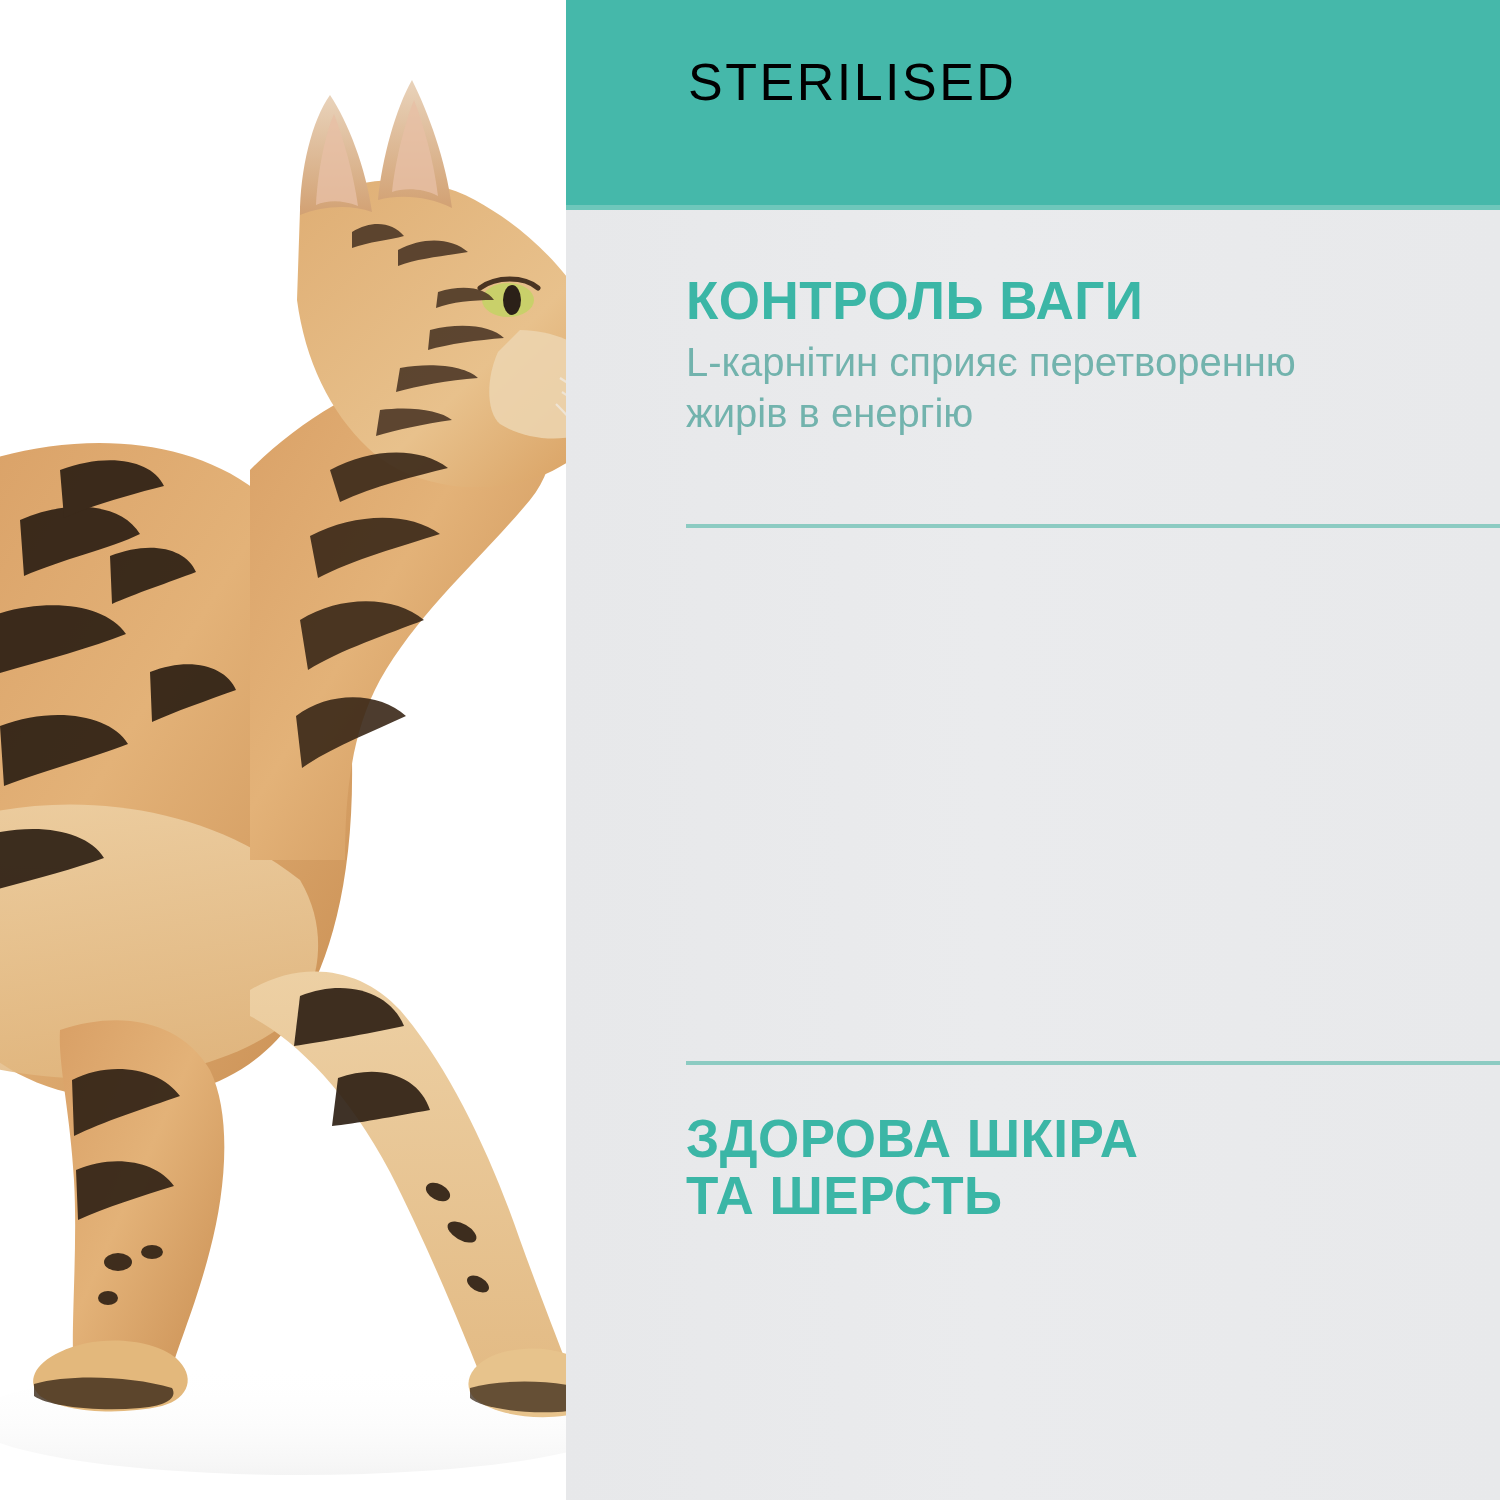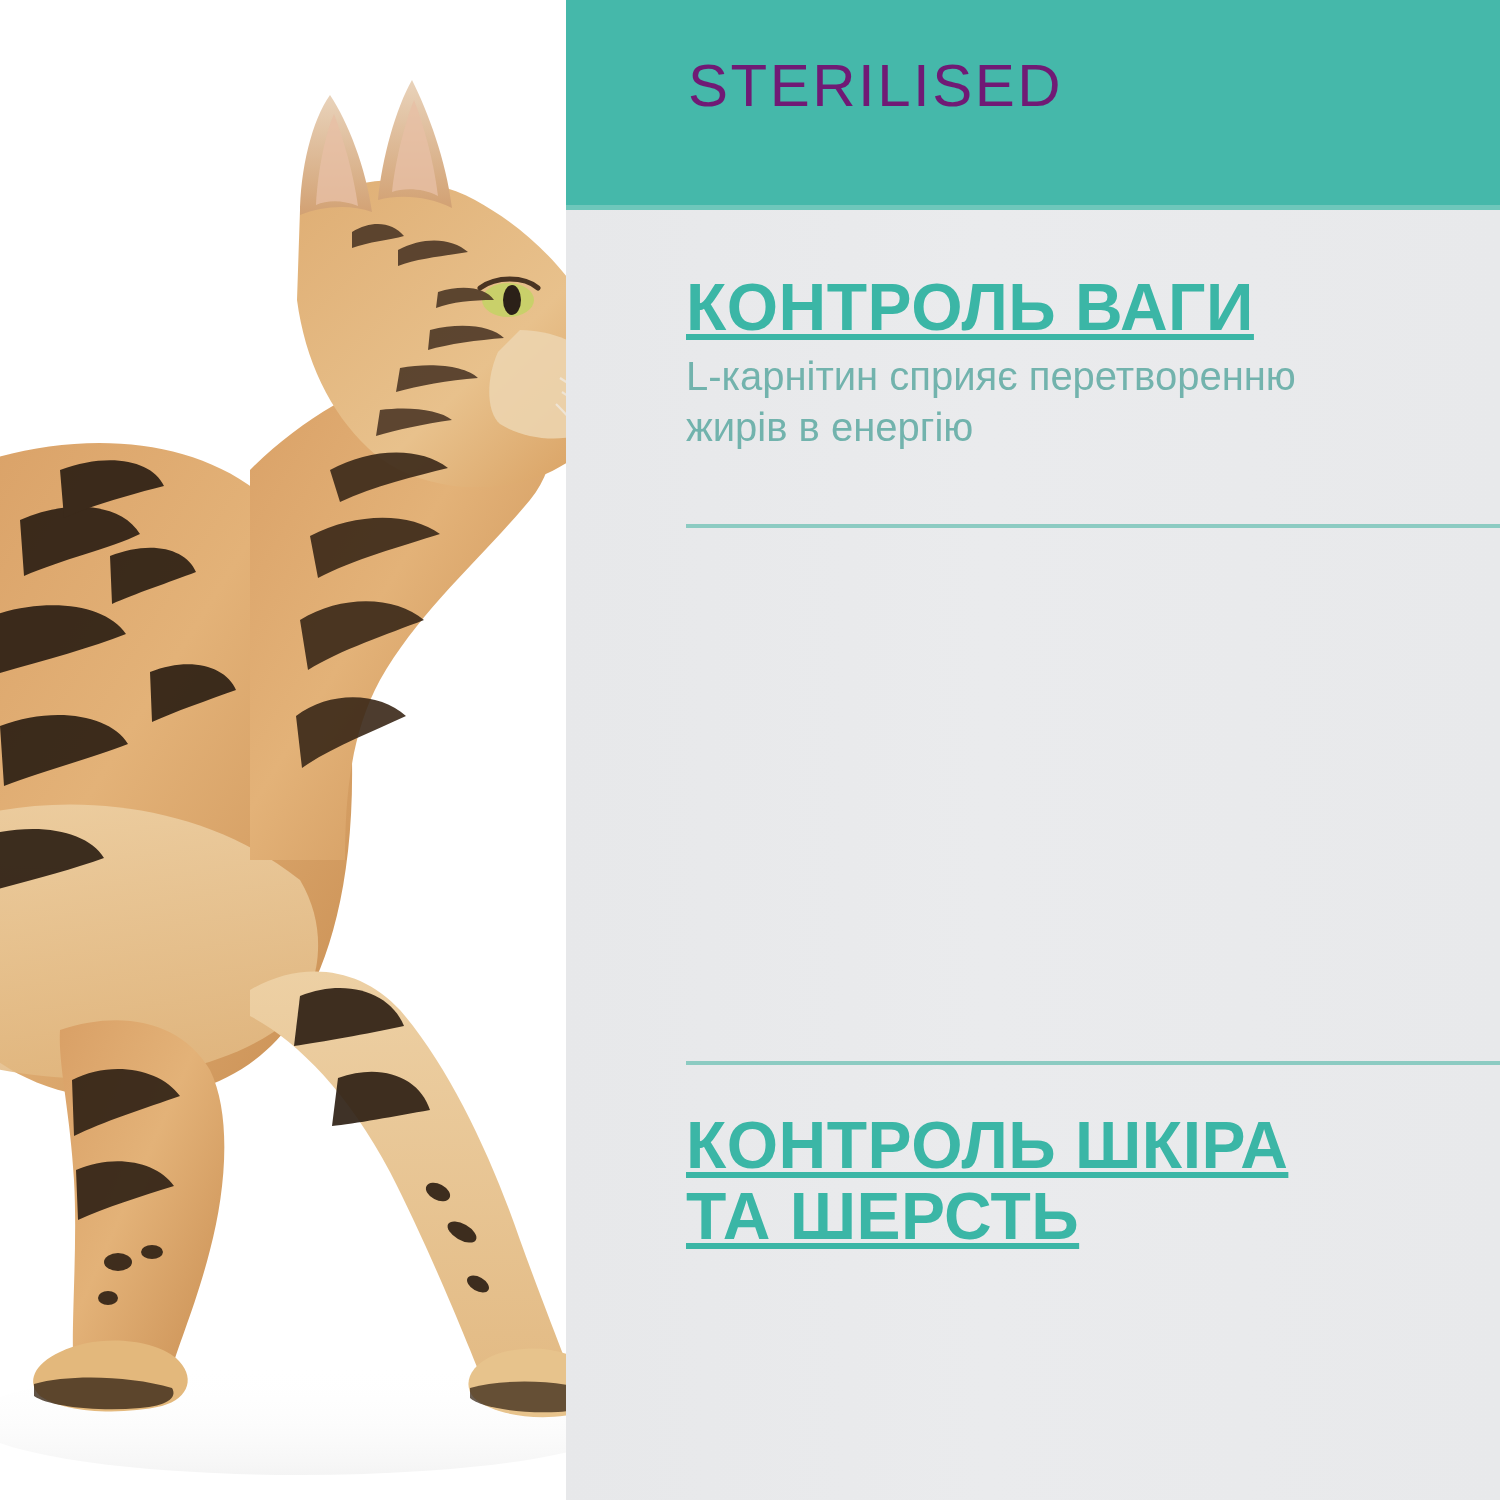--- a/index.html
+++ b/index.html
@@ -63,22 +63,22 @@
     bottom: 0;
     width: 100%;
     height: 5px;
     background: #8fd3c9;
     opacity: .55;
   }
   .banner-title {
     position: absolute;
     left: 122px;
     top: 56px;
-    color: #701a75;
-    font-size: 60px;
+    color: #000000;
+    font-size: 52px;
     font-weight: 300;
     letter-spacing: 2.5px;
     line-height: 1;
     white-space: nowrap;
   }
 
   .blocks {
     position: absolute;
     left: 0;
     top: 210px;
@@ -89,27 +89,26 @@
     position: absolute;
     left: 120px;
     width: 800px;
   }
   .block-1 { top: 62px; }
   .block-2 { top: 372px; }
   .block-3 { top: 900px; }
 
   .block-heading {
     color: #3bb6a6;
-    font-size: 66px;
+    font-size: 53px;
     font-weight: bold;
     line-height: 1.08;
     letter-spacing: 0.5px;
     margin: 0 0 8px 0;
     white-space: pre-line;
-    text-decoration: underline;
   }
   .block-body {
     color: #72b3ad;
     font-size: 40px;
     font-weight: 400;
     line-height: 1.26;
     margin: 0;
     white-space: pre-line;
   }
 
@@ -278,20 +277,20 @@
       </div>
 
       <div class="divider divider-1"></div>
 
       <div class="block block-2">
       </div>
 
       <div class="divider divider-2"></div>
 
       <div class="block block-3">
-        <h2 class="block-heading">КОНТРОЛЬ ШКІРА
+        <h2 class="block-heading">ЗДОРОВА ШКІРА
 ТА ШЕРСТЬ</h2>
       </div>
 
     </div>
   </div>
 
 </div>
 
 </body></html>

